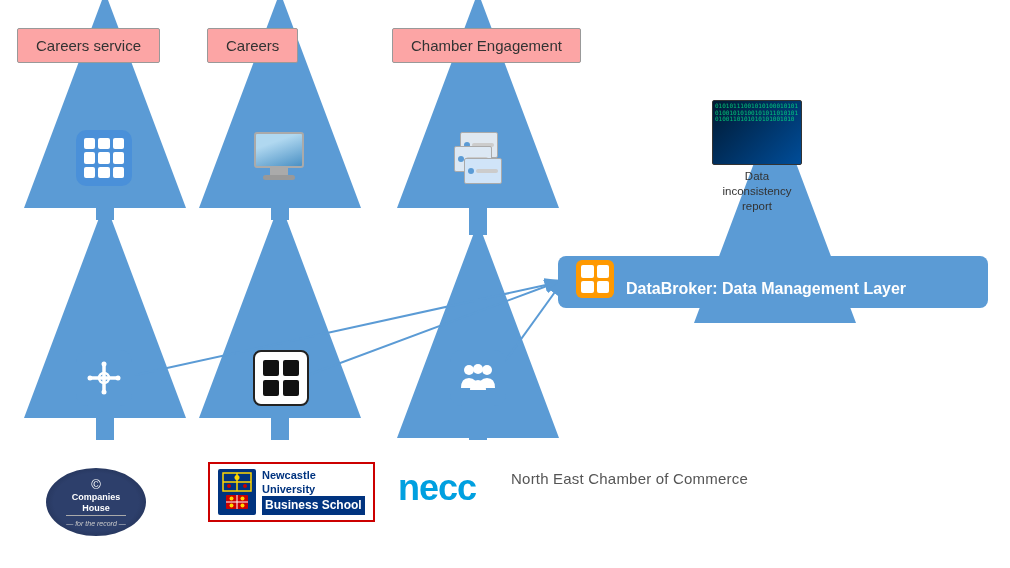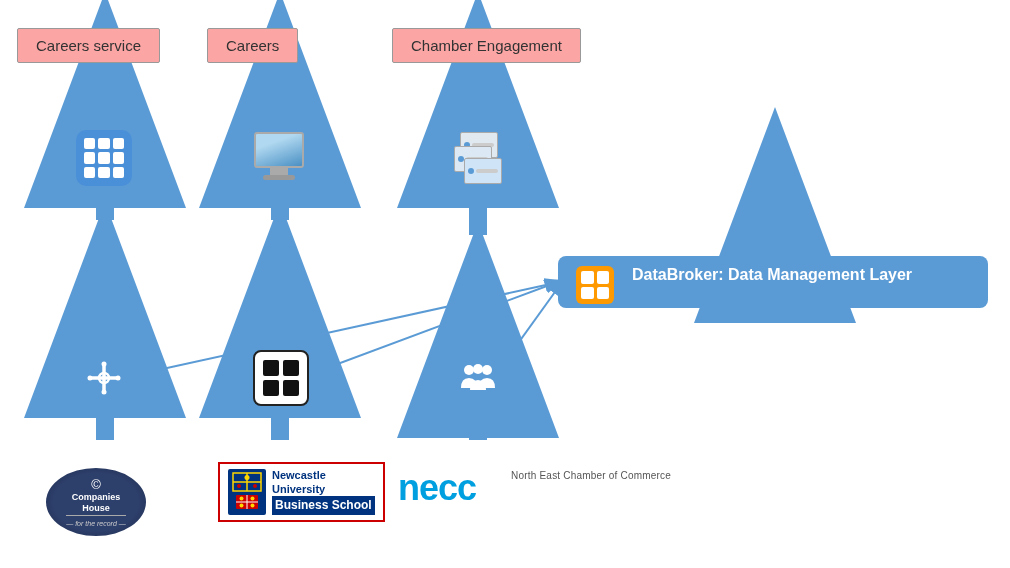--- a/index.html
+++ b/index.html
@@ -28,23 +28,23 @@
       background: #fca5a5;
       border-radius: 2px;
     }
 
     
     .databroker-box {
       position: absolute;
       background: #5b9bd5;
       border-radius: 8px;
       display: flex;
-      align-items: flex-start;
+      align-items: flex-end;
       padding: 10px 18px;
-      gap: 18px;
+      gap: 12px;
     }
     .databroker-label {
       color: #fff;
       font-size: 16px;
       font-weight: bold;
     }
 
     
     .report-container {
       position: absolute;
@@ -67,21 +67,21 @@
       align-items: flex-start;
     }
     .necc-text {
       font-size: 36px;
       font-weight: 900;
       color: #00a0e0;
       letter-spacing: -1px;
       line-height: 1;
     }
     .necc-sub {
-      font-size: 10px;
+      font-size: 15px;
       color: #555;
       letter-spacing: 0.2px;
       padding-left: 35px;
     }
 
     
     .ch-logo {
       width: 100px;
       height: 68px;
       background: radial-gradient(ellipse at center, #2d3f6b 60%, #1a2645 100%);
@@ -215,20 +215,30 @@
         <div style="width:6px;height:6px;background:#5b9bd5;border-radius:50%;"></div>
         <div style="flex:1;height:4px;background:#ccc;border-radius:2px;"></div>
       </div>
       <div style="position:absolute;top:30px;left:12px;width:38px;height:26px;background:#d0e4f8;border:1.5px solid #aaa;border-radius:2px;display:flex;align-items:center;padding:3px;gap:2px;">
         <div style="width:6px;height:6px;background:#5b9bd5;border-radius:50%;"></div>
         <div style="flex:1;height:4px;background:#ccc;border-radius:2px;"></div>
       </div>
     </div>
   </div>
 
+  <div class="report-container" style="left:712px;top:100px;">
+
+    <div style="width:90px;height:65px;background:linear-gradient(135deg,#001a33,#003366,#004d99);border:1px solid #333;border-radius:2px;overflow:hidden;position:relative;">
+
+      <div style="position:absolute;top:0;left:0;right:0;bottom:0;opacity:0.7;">
+        <div style="color:#00ff88;font-size:6px;font-family:monospace;line-height:1.1;padding:2px;word-break:break-all;">01010111001010100010101010010101001010110101010100110101010101001010</div>
+      </div>
+    </div>
+    <span class="report-label" style="max-width:90px;">Data inconsistency report</span>
+  </div>
 
   <div class="databroker-box" style="left:558px;top:256px;width:430px;height:52px;">
 
     <div style="width:38px;height:38px;background:#ff9900;border-radius:6px;display:grid;grid-template-columns:1fr 1fr;gap:3px;padding:5px;">
       <div style="background:#fff;border-radius:2px;"></div>
       <div style="background:#fff;border-radius:2px;"></div>
       <div style="background:#fff;border-radius:2px;"></div>
       <div style="background:#fff;border-radius:2px;"></div>
     </div>
     <span class="databroker-label">DataBroker: Data Management Layer</span>
@@ -278,21 +288,21 @@
   <div style="position:absolute;left:46px;top:468px;">
     <div class="ch-logo">
       <span class="ch-icon">©</span>
       <span class="ch-name">Companies<br>House</span>
       <div class="ch-divider"></div>
       <span class="ch-sub">— for the record —</span>
     </div>
   </div>
 
   <div style="position:absolute;left:208px;top:462px;">
-    <div style="display:flex;align-items:center;gap:6px;border:2px solid #cc0000;padding:5px 8px;margin-left:10px;">
+    <div style="display:flex;align-items:center;gap:6px;border:2px solid #cc0000;padding:5px 8px;">
 
       <svg width="38" height="46" viewBox="0 0 38 46">
         <rect width="38" height="46" fill="#00337f" rx="2"></rect>
 
         <rect x="5" y="4" width="28" height="18" fill="none" stroke="#ffd700" stroke-width="1.5"></rect>
         <line x1="19" y1="4" x2="19" y2="22" stroke="#ffd700" stroke-width="1.5"></line>
         <line x1="5" y1="13" x2="33" y2="13" stroke="#ffd700" stroke-width="1.5"></line>
         <circle cx="19" cy="8.5" r="2.5" fill="#ffd700"></circle>
         <circle cx="11" cy="17" r="2" fill="#cc0000"></circle>
         <circle cx="27" cy="17" r="2" fill="#cc0000"></circle>

